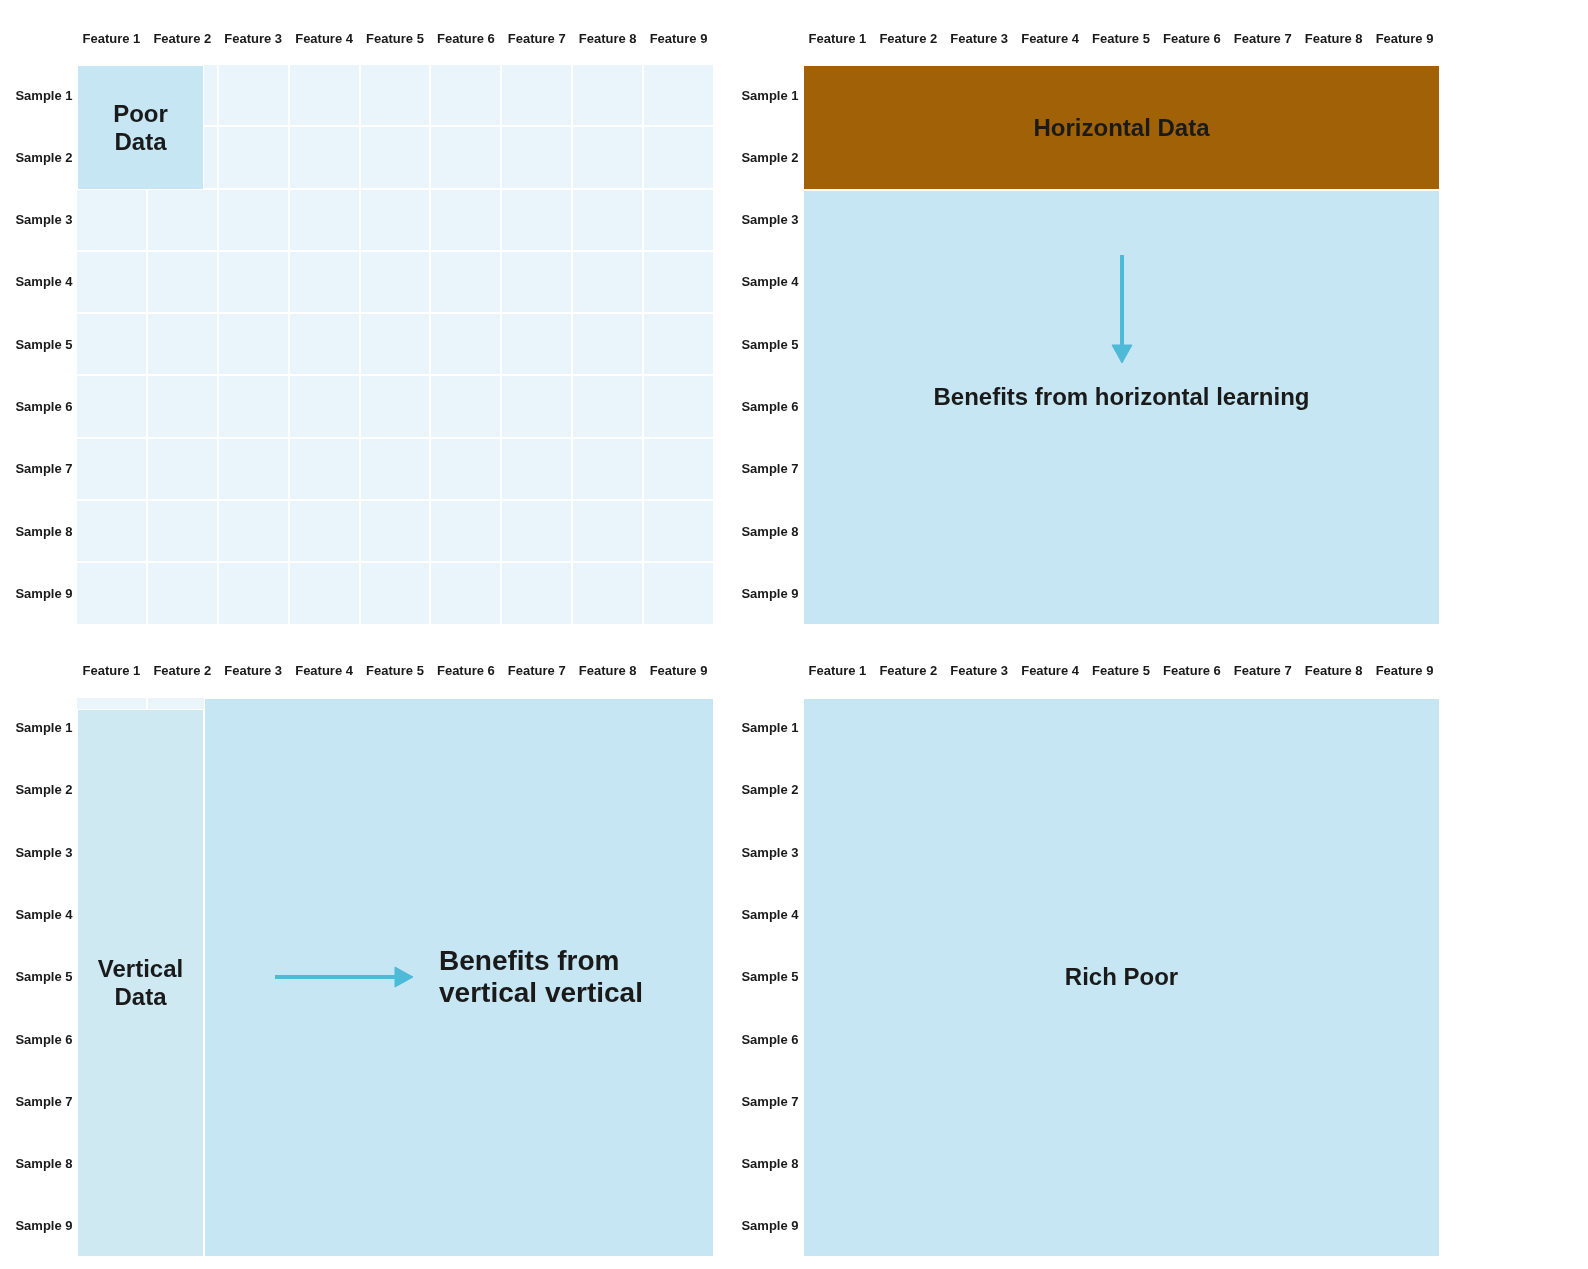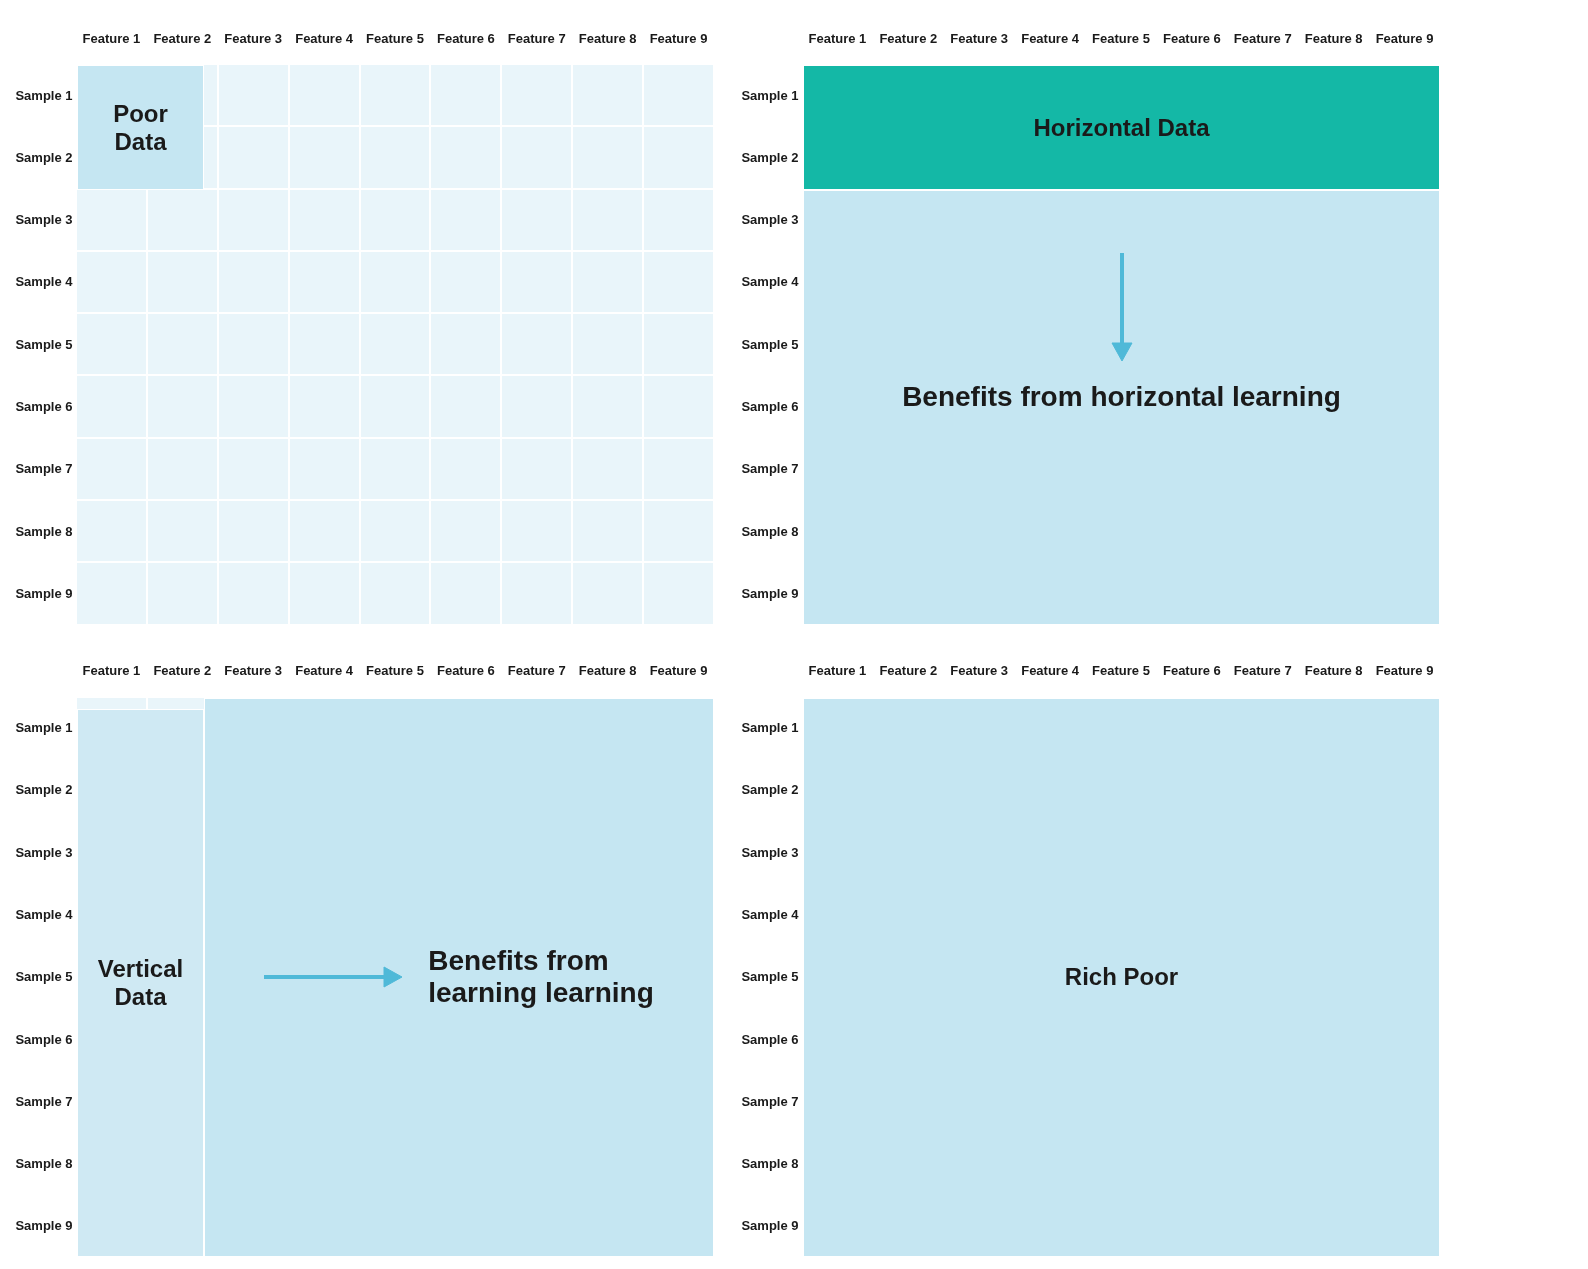--- a/index.html
+++ b/index.html
@@ -288,29 +288,29 @@
       <div class="cell"></div>
         <div class="cell"></div>
         <div class="cell"></div>
         <div class="cell"></div>
         <div class="cell"></div>
         <div class="cell"></div>
         <div class="cell"></div>
         <div class="cell"></div>
         <div class="cell"></div>
     </div>
-    <div class="overlay big" style="left:65px; top:53px; right:0; height:125px; background:#14b8a6;">
+    <div class="overlay big" style="left:65px; top:53px; right:0; height:125px; background:#a16207;">
       <span>Horizontal Data</span>
     </div>
     <div class="overlay mid" style="left:65px; top:178px; right:0; bottom:0; flex-direction:column; gap:18px;">
       <svg class="arrow-svg" style="position:static;" width="40" height="110">
         <line x1="20" y1="0" x2="20" y2="92" stroke-width="4"></line>
         <polygon points="10,90 30,90 20,108"></polygon>
       </svg>
-      <span style="font-weight:800; font-size:28px;">Benefits from horizontal learning</span>
+      <span style="font-weight:800; font-size:24px;">Benefits from horizontal learning</span>
       <div style="height:130px"></div>
     </div>
   </div>
 
   <div class="panel">
     <div class="grid">
       <div class="corner"></div>
       <div class="hdr">Feature 1</div>
       <div class="hdr">Feature 2</div>
       <div class="hdr">Feature 3</div>
@@ -416,21 +416,21 @@
       <span>Vertical</span>
       <span>Data</span>
     </div>
     <div class="overlay mid" style="left:192px; top:53px; right:0; bottom:0; gap:24px;">
       <svg class="arrow-svg" style="position:static;" width="140" height="30">
         <line x1="0" y1="15" x2="122" y2="15" stroke-width="4"></line>
         <polygon points="120,5 120,25 138,15"></polygon>
       </svg>
       <div style="display:flex; flex-direction:column; font-weight:800; font-size:28px; text-align:left;">
         <span>Benefits from</span>
-        <span>learning learning</span>
+        <span>vertical vertical</span>
       </div>
     </div>
   </div>
 
   <div class="panel">
     <div class="grid">
       <div class="corner"></div>
       <div class="hdr">Feature 1</div>
       <div class="hdr">Feature 2</div>
       <div class="hdr">Feature 3</div>

